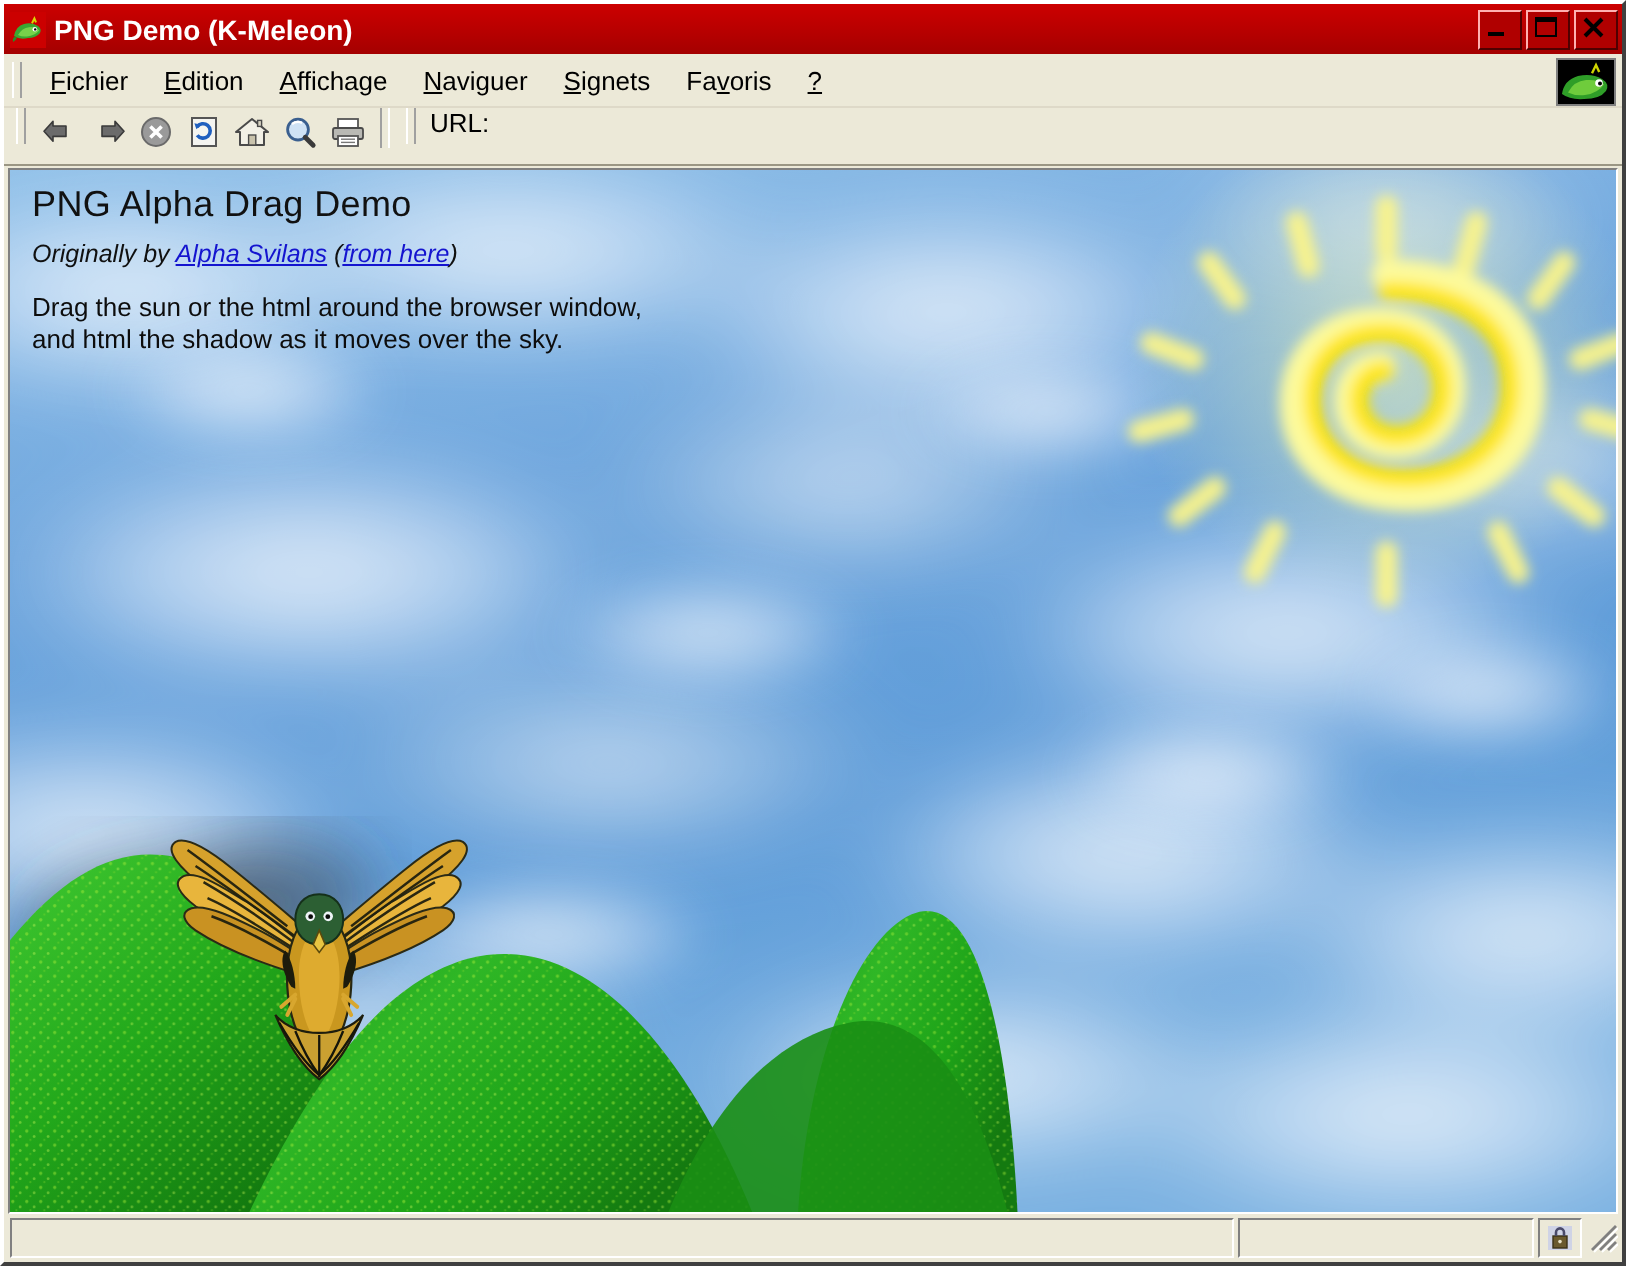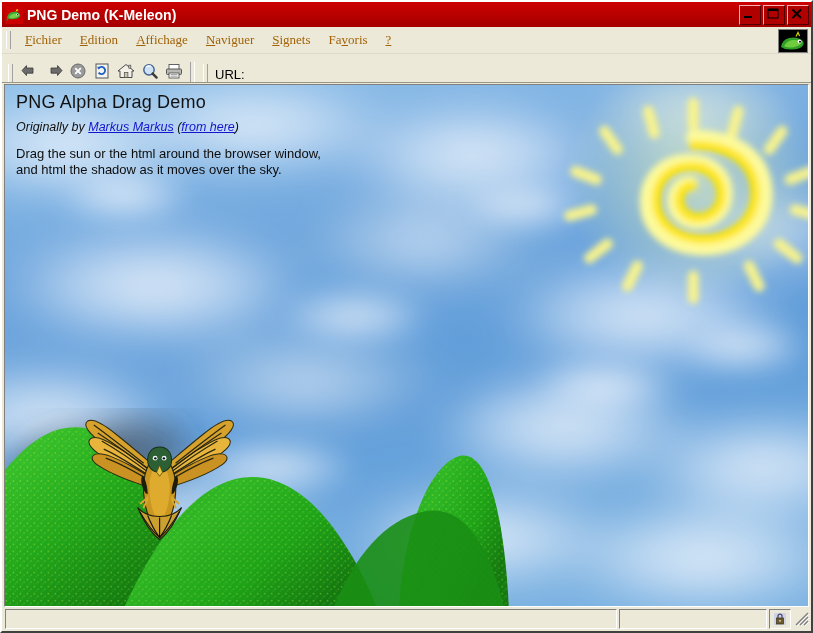--- a/index.html
+++ b/index.html
@@ -82,44 +82,43 @@
   .grip {
     width: 3px;
     height: 18px;
     margin: 0 5px 0 4px;
     border-left: 1px solid #ffffff;
     border-right: 1px solid #a0a0a0;
     flex: none;
   }
   .menu-item {
     font-size: 13px;
-    color: #a16207;
+    color: #000000;
     padding: 3px 9px;
     white-space: nowrap;
     cursor: default;
-    font-family: Liberation Serif, serif;
   }
   .menu-item u { text-decoration: underline; }
   .menu-logo {
     position: absolute;
     right: 3px;
     top: 2px;
     width: 28px;
     height: 22px;
     background: #000000;
     border: 1px solid #808080;
     overflow: hidden;
   }
 
   
   .toolbar {
     height: 29px;
     background: #ece9d8;
     display: flex;
-    align-items: flex-end;
+    align-items: flex-start;
     flex: none;
     padding: 0 2px;
     box-sizing: border-box;
     border-bottom: 1px solid #9a9684;
   }
   .tbtn {
     width: 24px;
     height: 23px;
     display: flex;
     align-items: center;
@@ -607,21 +606,21 @@
             <path d="M-12 52 L-19 58"></path>
             <path d="M-12 54 L-16 62"></path>
             <path d="M12 52 L19 58"></path>
             <path d="M12 54 L16 62"></path>
           </g>
         </g>
       </svg>
 
       <div class="page-text">
         <h1 class="page-title">PNG Alpha Drag Demo</h1>
-        <p class="page-credit"><span>Originally by </span><a href="#">Markus Markus</a><span> (</span><a href="#">from here</a><span>)</span></p>
+        <p class="page-credit"><span>Originally by </span><a href="#">Alpha Svilans</a><span> (</span><a href="#">from here</a><span>)</span></p>
         <p class="page-body">
           <span>Drag the sun or the html around the browser window,</span><br>
           <span>and html the shadow as it moves over the sky.</span>
         </p>
       </div>
 
     </div>
   </div>
 
   <div class="statusbar">

